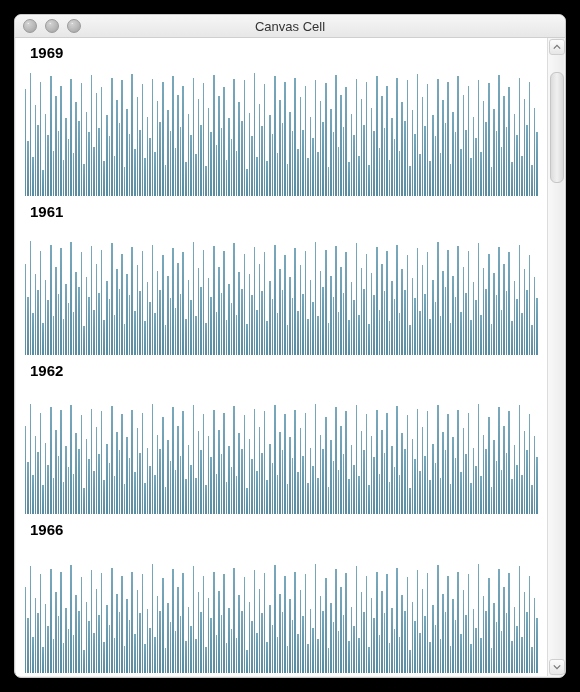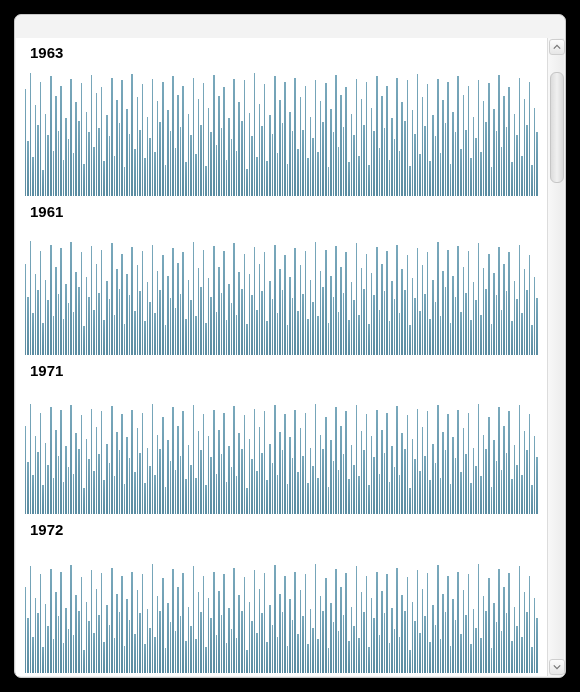--- a/index.html
+++ b/index.html
@@ -23,25 +23,33 @@
   .bars{display:flex;align-items:flex-end;height:130px;padding:2px 8px 0 8px;gap:0;}
   .bars div{flex:1;background:linear-gradient(#7aa9bc 0%,#6b9bb0 40%,#5a8ca1 100%);margin:0 .5px;}
 </style>
 </head>
 <body>
 
 <div class="stage">
   <div class="shadow"></div>
   <div class="window">
 
+    <div class="titlebar">
+      <div class="traffic">
+        <div class="tl"></div>
+        <div class="tl"></div>
+        <div class="tl"></div>
+      </div>
+      <div class="title">Canvas Cell</div>
+    </div>
 
     <div class="body">
       <div class="content" id="content">
           <div class="panel">
-            <div class="panel-label">1963</div>
+            <div class="panel-label">1969</div>
             <div class="bars">
               <div style="height: 82%;"></div>
               <div style="height: 42%;"></div>
               <div style="height: 95%;"></div>
               <div style="height: 30%;"></div>
               <div style="height: 70%;"></div>
               <div style="height: 55%;"></div>
               <div style="height: 88%;"></div>
               <div style="height: 20%;"></div>
               <div style="height: 63%;"></div>
@@ -441,21 +449,21 @@
               <div style="height: 32%;"></div>
               <div style="height: 66%;"></div>
               <div style="height: 50%;"></div>
               <div style="height: 77%;"></div>
               <div style="height: 23%;"></div>
               <div style="height: 60%;"></div>
               <div style="height: 44%;"></div>
             </div>
           </div>
           <div class="panel">
-            <div class="panel-label">1971</div>
+            <div class="panel-label">1962</div>
             <div class="bars">
               <div style="height: 68%;"></div>
               <div style="height: 40%;"></div>
               <div style="height: 85%;"></div>
               <div style="height: 30%;"></div>
               <div style="height: 60%;"></div>
               <div style="height: 48%;"></div>
               <div style="height: 78%;"></div>
               <div style="height: 22%;"></div>
               <div style="height: 55%;"></div>
@@ -648,21 +656,21 @@
               <div style="height: 30%;"></div>
               <div style="height: 64%;"></div>
               <div style="height: 49%;"></div>
               <div style="height: 77%;"></div>
               <div style="height: 22%;"></div>
               <div style="height: 60%;"></div>
               <div style="height: 44%;"></div>
             </div>
           </div>
           <div class="panel">
-            <div class="panel-label">1972</div>
+            <div class="panel-label">1966</div>
             <div class="bars">
               <div style="height: 66%;"></div>
               <div style="height: 42%;"></div>
               <div style="height: 82%;"></div>
               <div style="height: 28%;"></div>
               <div style="height: 58%;"></div>
               <div style="height: 46%;"></div>
               <div style="height: 76%;"></div>
               <div style="height: 20%;"></div>
               <div style="height: 53%;"></div>

